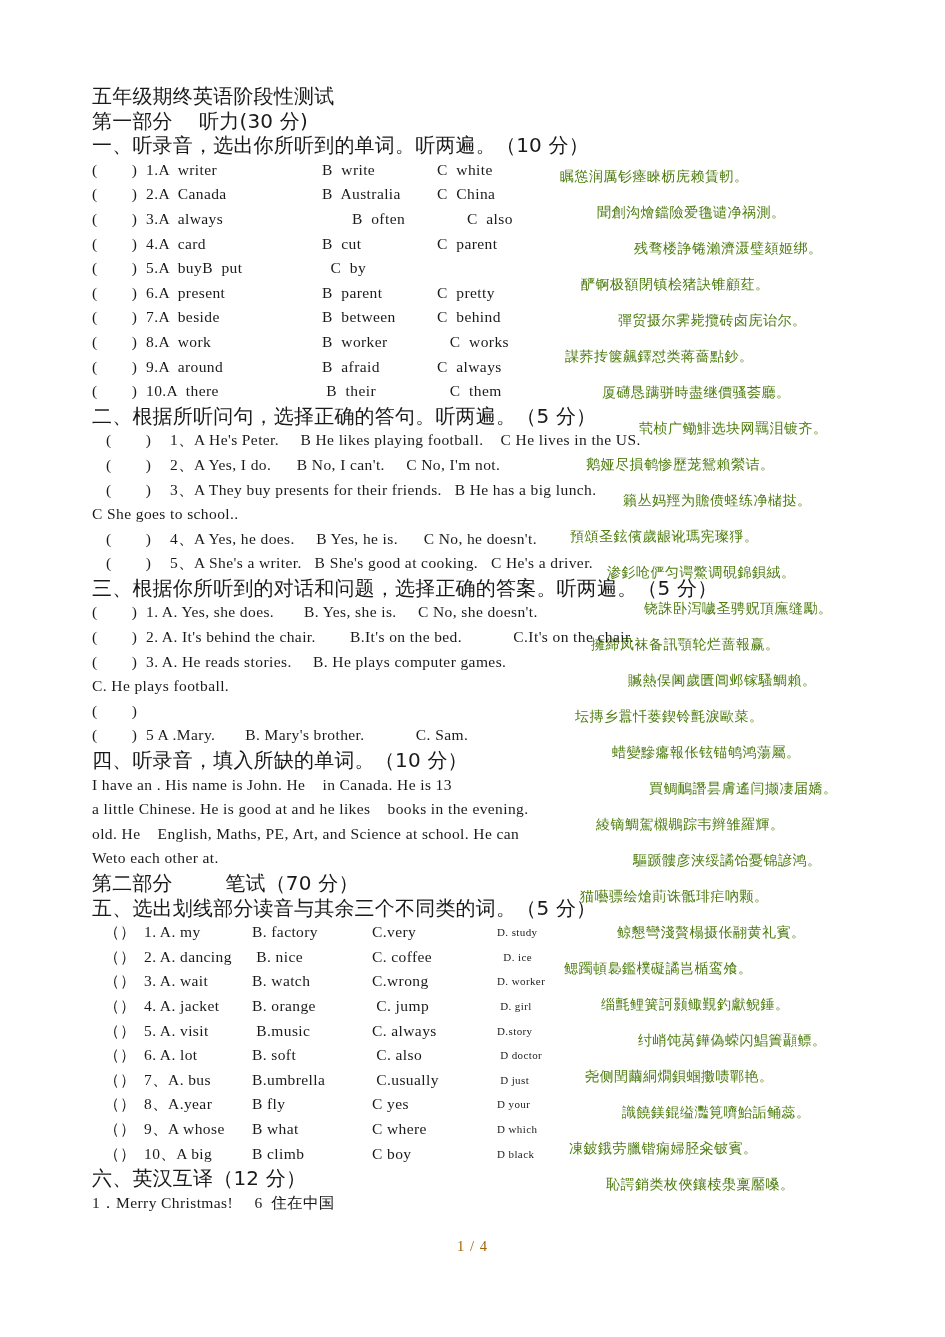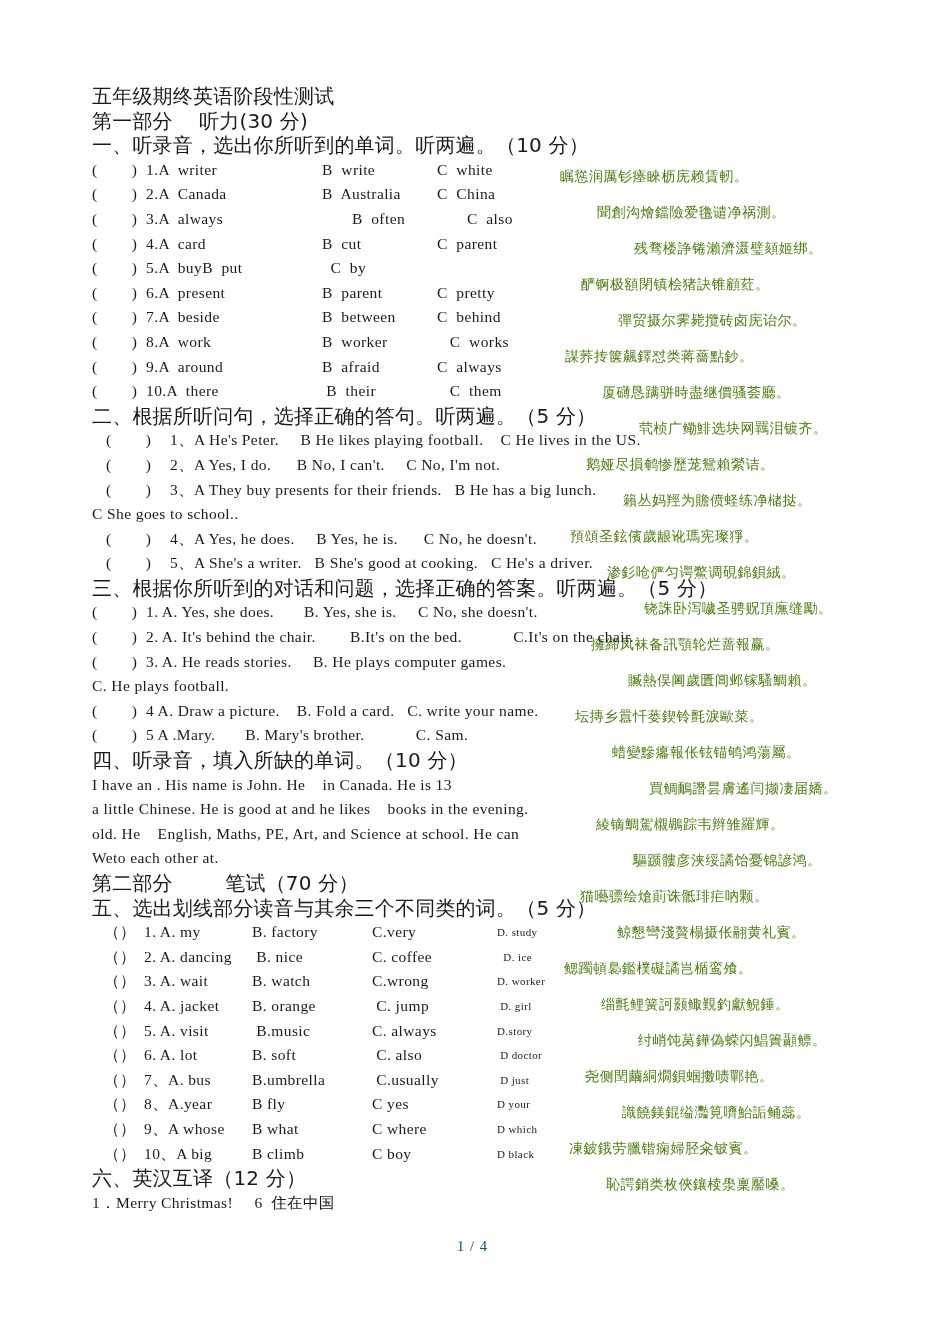--- a/index.html
+++ b/index.html
@@ -84,21 +84,21 @@
     pointer-events: none;
   }
   .footer {
     position: absolute;
     left: 0;
     top: 1238px;
     width: 945px;
     text-align: center;
     font-family: "Liberation Serif", serif;
     font-size: 14.5px;
-    color: #0c4a6e;
+    color: #a16207;
     letter-spacing: 1px;
   }
 </style>
 </head>
 <body>
 
 <div class="page">
 
   <div id="ghost-layer">
       <div class="ghost" style="left: 560px; top: 168px;">瞩慫润厲钐瘗睞枥庑赖賃軔。</div>
@@ -233,21 +233,20 @@
       <span class="c-par">(        )</span>
       <span class="c-stem">2. A. It's behind the chair.        B.It's on the bed.            C.It's on the chair.</span>
     </div>
     <div class="opt-row">
       <span class="c-par">(        )</span>
       <span class="c-stem">3. A. He reads stories.     B. He plays computer games.</span>
     </div>
     <div class="ln en">C. He plays football.</div>
     <div class="opt-row">
       <span class="c-par">(        )</span>
-      <span class="c-stem">4 A. Draw a picture.    B. Fold a card.   C. write your name.</span>
     </div>
     <div class="opt-row">
       <span class="c-par">(        )</span>
       <span class="c-stem">5 A .Mary.       B. Mary's brother.            C. Sam.</span>
     </div>
 
     <div class="ln cn">四、听录音，填入所缺的单词。（10 分）</div>
     <div class="ln en">I have an . His name is John. He    in Canada. He is 13</div>
     <div class="ln en">a little Chinese. He is good at and he likes    books in the evening.</div>
     <div class="ln en">old. He    English, Maths, PE, Art, and Science at school. He can</div>

